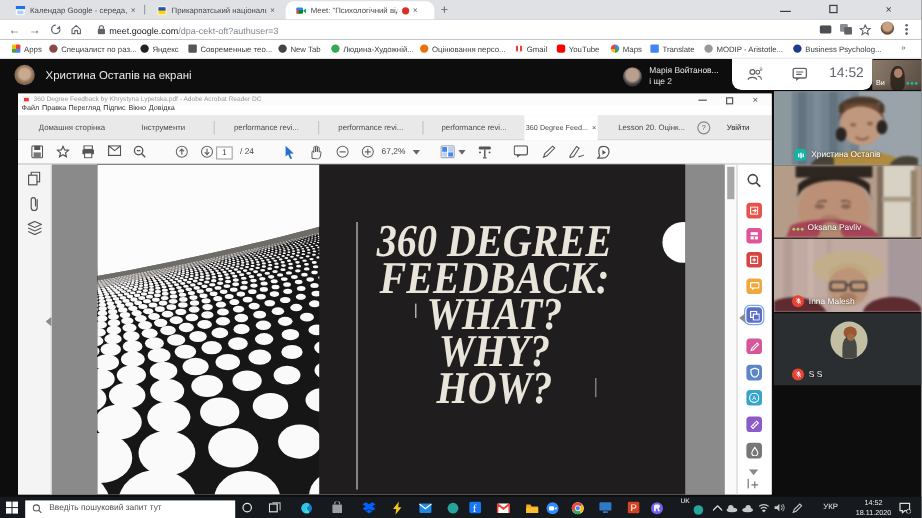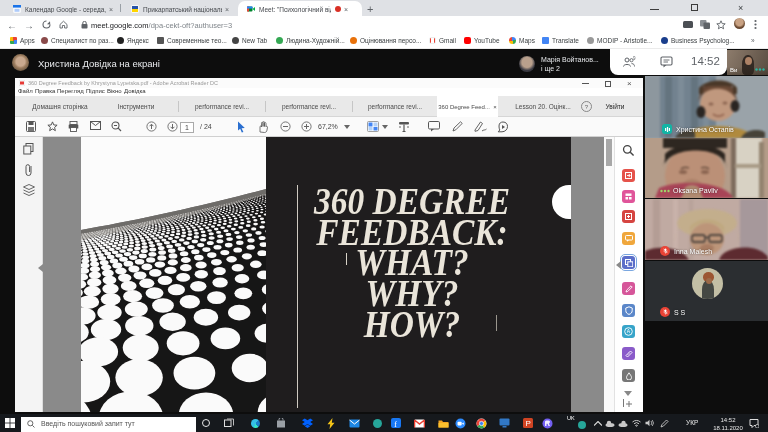--- a/index.html
+++ b/index.html
@@ -156,21 +156,21 @@
     <span class="bm" style="left:350px"><span class="bi" style="background:#e8710a;border-radius:50%"></span>Оцінювання персо...</span>
     <span class="bm" style="left:429px"><span class="bi" style="background:linear-gradient(90deg,#ea4335 28%,#fff 28% 72%,#ea4335 72%);border:0.5px solid #eee"></span>Gmail</span>
     <span class="bm" style="left:464px"><span class="bi" style="background:#f00;border-radius:2px"></span>YouTube</span>
     <span class="bm" style="left:509px"><span class="bi" style="background:conic-gradient(#4285f4 0 25%,#34a853 0 50%,#fbbc04 0 75%,#ea4335 0);border-radius:50%"></span>Maps</span>
     <span class="bm" style="left:542px"><span class="bi" style="background:#4285f4;border-radius:1px"></span>Translate</span>
     <span class="bm" style="left:587px"><span class="bi" style="background:#999;border-radius:50%"></span>MODIP - Aristotle...</span>
     <span class="bm" style="left:661px"><span class="bi" style="background:#1a3e8c;border-radius:50%"></span>Business Psycholog...</span>
     <span class="bm" style="left:751px;color:#5f6368">»</span>
   </div>
   <div class="abs" id="av1"></div>
-  <div class="abs" id="mt1">Христина Довідка на екрані</div>
+  <div class="abs" id="mt1">Христина Остапів на екрані</div>
   <div class="abs" id="av2"></div>
   <div class="abs" id="mt2">Марія Войтанов...<br>і ще 2</div>
   <div class="abs" id="pill">
     <svg style="position:absolute;left:12px;top:7px" width="14" height="12" viewBox="0 0 14 12">
         <circle cx="5" cy="4" r="2" fill="none" stroke="#5f6368" stroke-width="1"></circle>
         <path d="M1.5 10.5 C1.5 7.8 8.5 7.8 8.5 10.5" fill="none" stroke="#5f6368" stroke-width="1"></path>
         <circle cx="9.5" cy="4.2" r="1.6" fill="none" stroke="#5f6368" stroke-width="0.9"></circle>
         <path d="M9.5 7.6 C12 7.6 12.5 9 12.5 10.5" fill="none" stroke="#5f6368" stroke-width="0.9"></path>
         <text x="11" y="3.5" font-size="4.5" fill="#5f6368">9</text>
       </svg>

